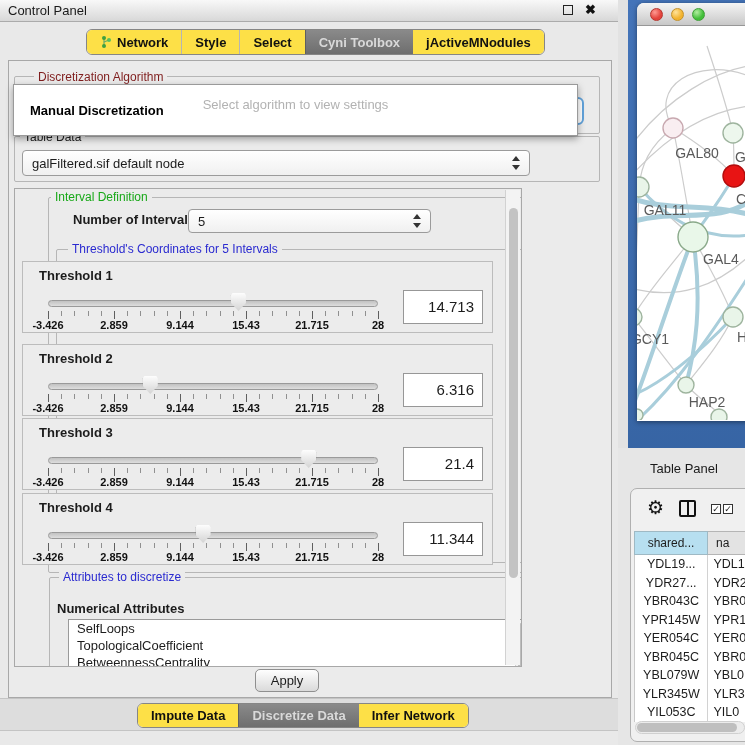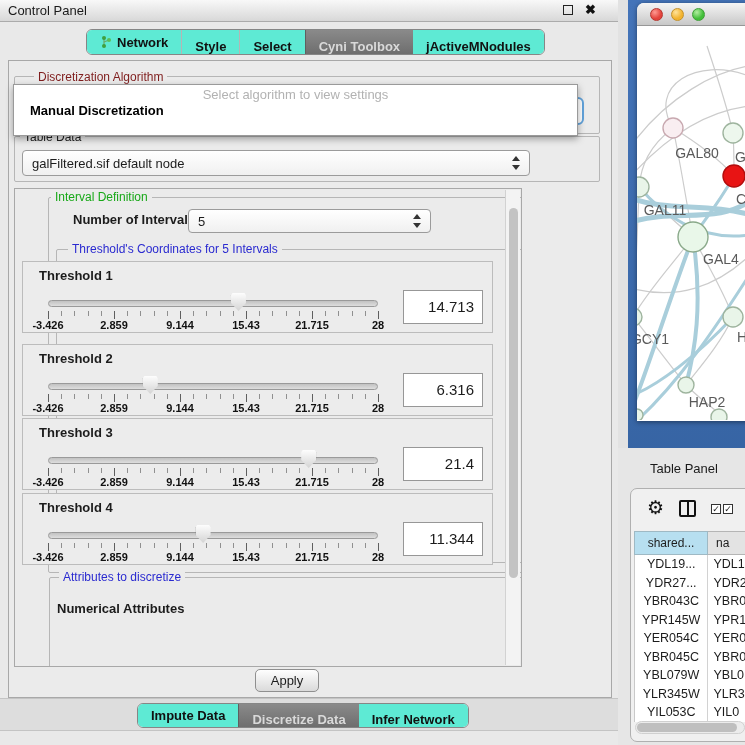--- a/index.html
+++ b/index.html
@@ -15,22 +15,22 @@
   .cp-win-icons { position:absolute; right:22px; top:5px; display:flex; gap:12px; align-items:center; }
   .float-icon { width:10px; height:10px; border:1.5px solid #222; background:transparent; }
   .close-icon { font-size:13px; font-weight:bold; color:#111; line-height:10px; }
 
   
   .tabbar { position:absolute; top:29px; height:26px; display:flex; border:1px solid #868686;
     border-radius:6px; overflow:hidden; background:#ffffff; }
   .tabbar.top { left:86px; }
   .tabbar.bottom { left:137px; top:703px; height:25px; }
   .tab { display:flex; align-items:center; gap:5px; padding:0 13px; font-size:13px; font-weight:600;
-    color:#111; background:#5eead4; white-space:nowrap; }
-  .tab + .tab { border-left:1px solid #b5b5b5;align-items:flex-end; }
+    color:#111; background:#fde047; white-space:nowrap; }
+  .tab + .tab { border-left:1px solid #b5b5b5; }
   .tab.selected { background:linear-gradient(180deg,#8a8a8a,#6e6e6e); color:#d9d9d9; border-left:1px solid #5f5f5f; }
   .tab.selected + .tab { border-left:none; }
   .net-icon { width:12px; height:14px; display:inline-block; }
 
   .outer-panel { position:absolute; left:8px; top:60px; width:604px; height:638px;
     border:1px solid #a8a8a8; background:#ebebeb; }
 
   .group { position:absolute; border:1px solid #b6b6b6; border-radius:2px; }
   .group-legend { position:absolute; background:#ebebeb; padding:0 4px; font-size:12px; line-height:14px; }
   .legend-green { color:#18a818; }
@@ -45,21 +45,21 @@
   .spinner::before, .spinner::after { content:""; position:absolute; left:3px; border-left:4px solid transparent; border-right:4px solid transparent; }
   .spinner::before { top:0; border-bottom:5px solid #333; }
   .spinner::after  { bottom:0; border-top:5px solid #333; }
 
   
   .group-algorithm { left:14px; top:76px; width:586px; height:58px; }
   .combo-sliver { left:556px; top:97px; width:28px; height:28px; border:2px solid #61a2da;
     border-radius:6px; background:#fff; position:absolute; z-index:2; }
   .dropdown-popup { position:absolute; left:13px; top:84px; width:565px; height:52px; background:#fff;
     border:1px solid #9a9a9a; box-shadow:0 3px 7px rgba(0,0,0,0.35); z-index:10; }
-  .popup-placeholder { text-align:center; color:#b2b2b2; font-size:13px; height:18px; padding-top:2px; }
+  .popup-placeholder { text-align:center; color:#b2b2b2; font-size:13px; height:18px; padding-top:12px; }
   .popup-option { font-size:13px; height:16px; line-height:16px; padding-left:16px; color:#000; }
   .popup-option.current { font-weight:bold; }
 
   .group-tabledata { left:14px; top:136px; width:586px; height:46px; }
   .combo-tabledata { left:22px; top:150px; width:508px; height:26px; }
 
   
   .scroll-container { position:absolute; left:14px; top:188px; width:508px; height:479px;
     border:1px solid #a8a8a8; background:#ebebeb; overflow:hidden; }
   .v-scrollbar { position:absolute; right:1px; top:1px; bottom:1px; width:15px; background:#f3f3f3;
@@ -274,20 +274,28 @@
       <span class="tick-label tl2">9.144</span>
       <span class="tick-label tl3">15.43</span>
       <span class="tick-label tl4">21.715</span>
       <span class="tick-label tl5">28</span>
       <div class="value-box">11.344</div>
     </div>
 
     <div class="group group-attributes"></div>
     <span class="group-legend legend-blue" style="left:44px; top:381px;">Attributes to discretize</span>
     <span class="num-attr-label">Numerical Attributes</span>
+    <div class="attr-list">
+      <div class="attr-item">SelfLoops</div>
+      <div class="attr-item">TopologicalCoefficient</div>
+      <div class="attr-item">BetweennessCentrality</div>
+      <div class="attr-vsb">
+          <div class="thumb"></div>
+        </div>
+    </div>
 
     <div class="v-scrollbar">
         <div class="thumb"></div>
       </div>
   </div>
 
   <div class="apply-button">Apply</div>
 
   <div class="bottom-strip"></div>
   <div class="tabbar bottom">

